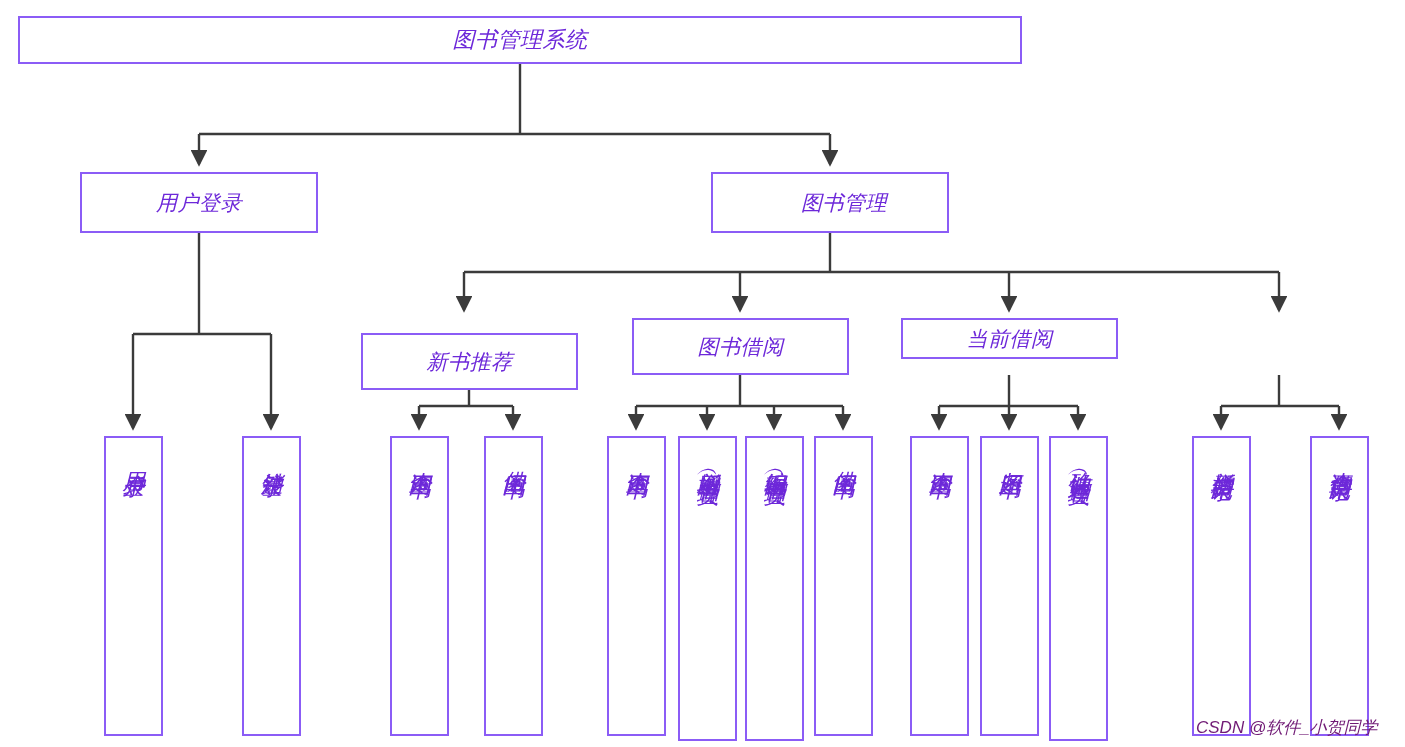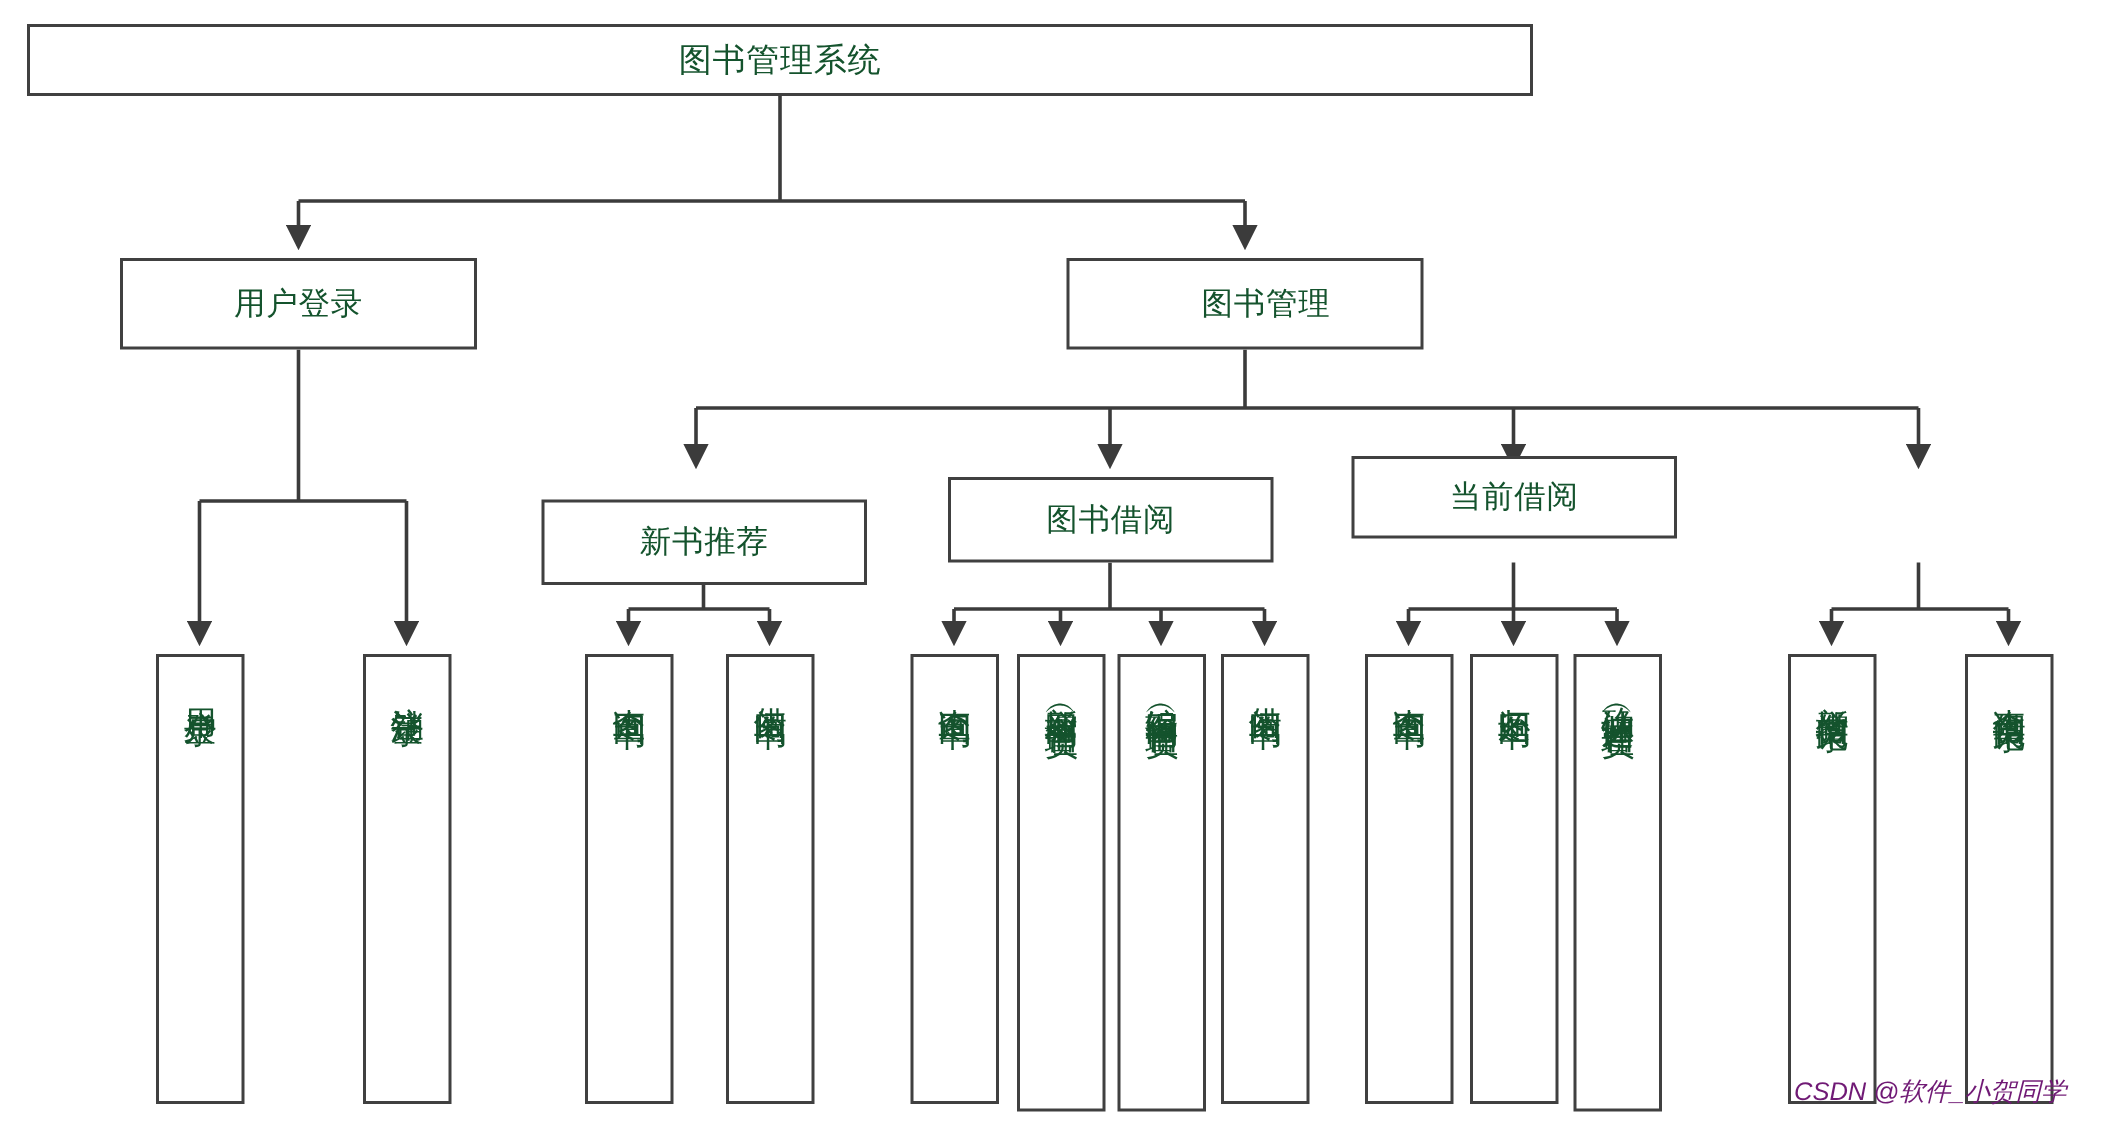--- a/index.html
+++ b/index.html
@@ -20,26 +20,27 @@
     position: absolute;
     left: 0;
     top: 0;
     width: 1405px;
     height: 747px;
     pointer-events: none;
   }
   .node {
     position: absolute;
     box-sizing: border-box;
-    border: 2px solid #404040;
+    border: 2px solid #8b5cf6;
     background: #ffffff;
     display: flex;
     align-items: center;
     justify-content: center;
-    color: #14532d;
+    color: #6d28d9;
+    font-style: italic;
   }
   .node .label {
     display: block;
     text-align: center;
     line-height: 1.12;
     letter-spacing: 0.5px;
   }
   
   .node.horiz .label {
     writing-mode: horizontal-tb;
@@ -139,21 +140,21 @@
   </div>
 
   <div class="node horiz" style="left:361px; top:318px; width:217px; height:57px;margin-top:15px;">
     <span class="label">新书推荐</span>
   </div>
 
   <div class="node horiz" style="left:632px; top:318px; width:217px; height:57px;">
     <span class="label">图书借阅</span>
   </div>
 
-  <div class="node horiz" style="left:901px; top:304px; width:217px; height:55px;">
+  <div class="node horiz" style="left:901px; top:318px; width:217px; height:41px;">
     <span class="label">当前借阅</span>
   </div>
 
 
   <div class="node vert" style="left:104px; top:436px; width:59px; height:300px;">
     <span class="label">用户登录</span>
   </div>
 
   <div class="node vert" style="left:242px; top:436px; width:59px; height:300px;">
     <span class="label">注销登录</span>

